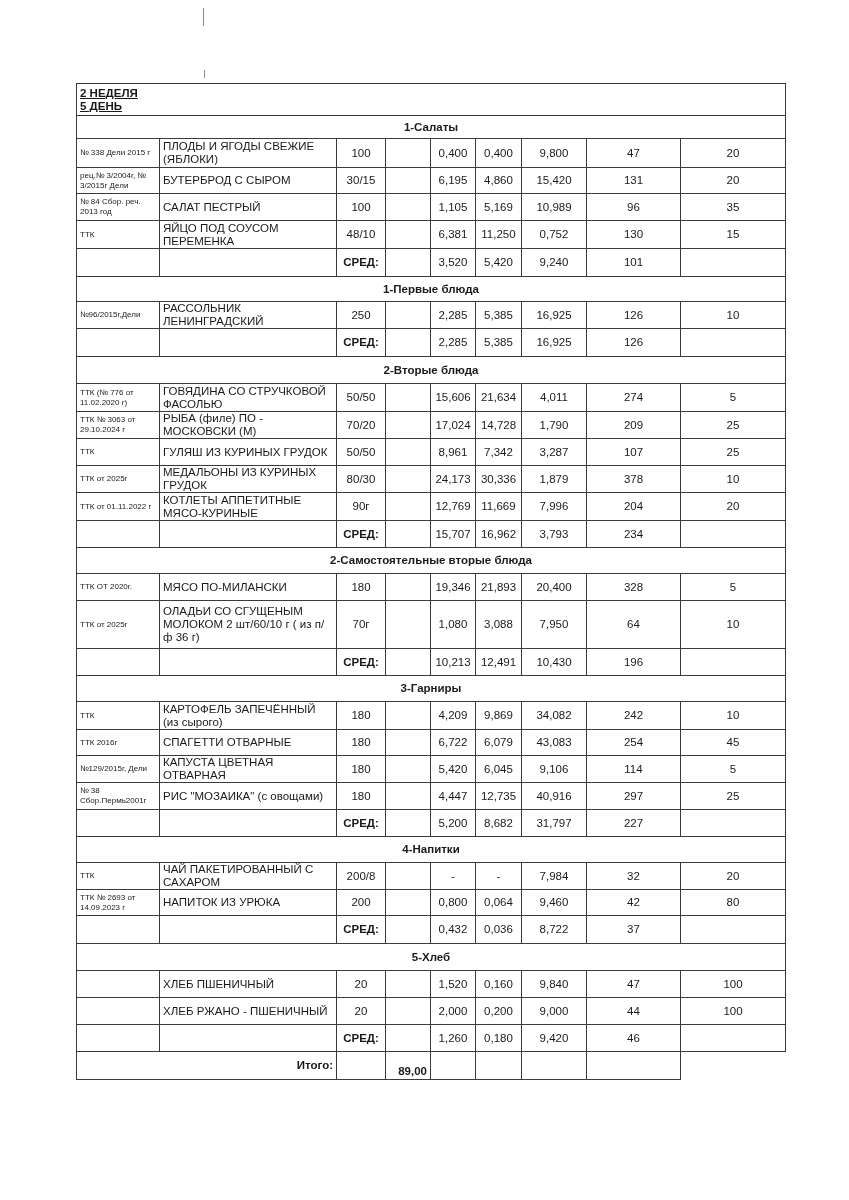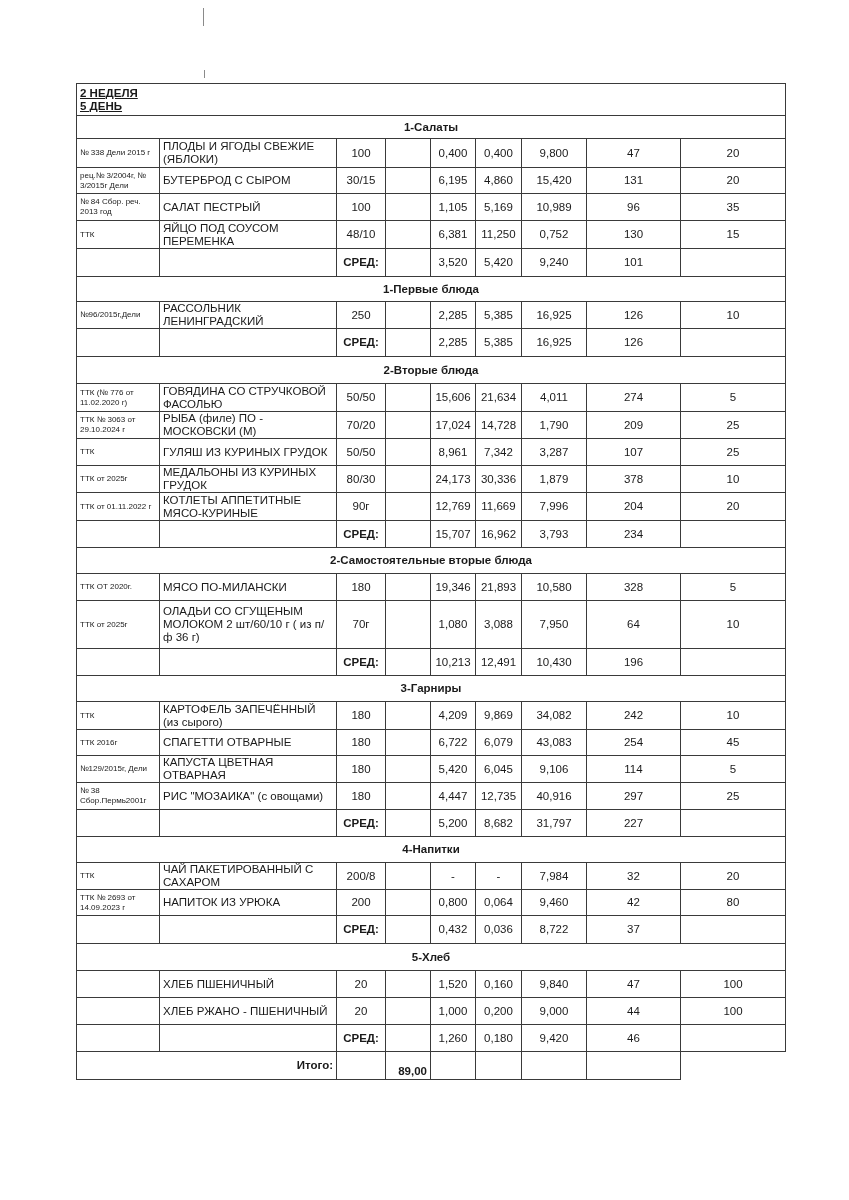--- a/index.html
+++ b/index.html
@@ -207,21 +207,21 @@
       <tr class="sec" style="height: 26px;">
         <td colspan="9">2-Самостоятельные вторые блюда</td>
       </tr>
       <tr style="height: 27px;">
         <td class="c1">ТТК ОТ 2020г.</td>
         <td class="c2">МЯСО ПО-МИЛАНСКИ</td>
         <td class="num">180</td>
         <td class="num"></td>
         <td class="num">19,346</td>
         <td class="num">21,893</td>
-        <td class="num">10,580</td>
+        <td class="num">20,400</td>
         <td class="num">328</td>
         <td class="num">5</td>
       </tr>
       <tr style="height: 48px;">
         <td class="c1">ТТК от 2025г</td>
         <td class="c2">ОЛАДЬИ СО СГУЩЕНЫМ МОЛОКОМ 2 шт/60/10 г ( из п/ф 36 г)</td>
         <td class="num">70г</td>
         <td class="num"></td>
         <td class="num">1,080</td>
         <td class="num">3,088</td>
@@ -346,21 +346,21 @@
         <td class="num">0,160</td>
         <td class="num">9,840</td>
         <td class="num">47</td>
         <td class="num">100</td>
       </tr>
       <tr style="height: 27px;">
         <td class="c1"></td>
         <td class="c2">ХЛЕБ РЖАНО - ПШЕНИЧНЫЙ</td>
         <td class="num">20</td>
         <td class="num"></td>
-        <td class="num">1,000</td>
+        <td class="num">2,000</td>
         <td class="num">0,200</td>
         <td class="num">9,000</td>
         <td class="num">44</td>
         <td class="num">100</td>
       </tr>
       <tr style="height: 27px;">
         <td></td>
         <td></td>
         <td class="num bold">СРЕД:</td>
         <td></td>

